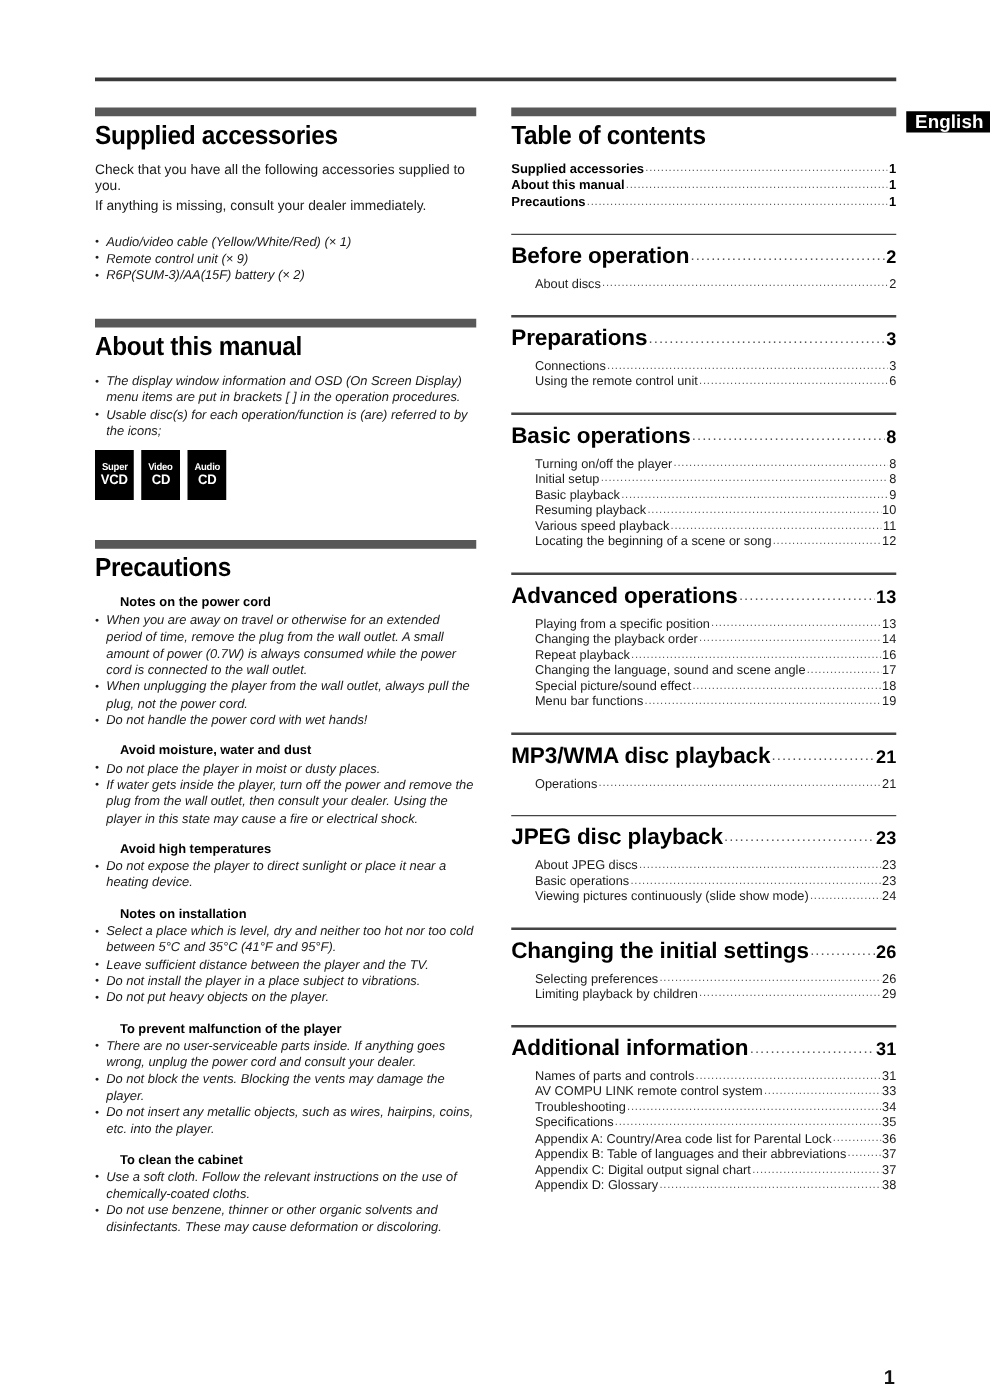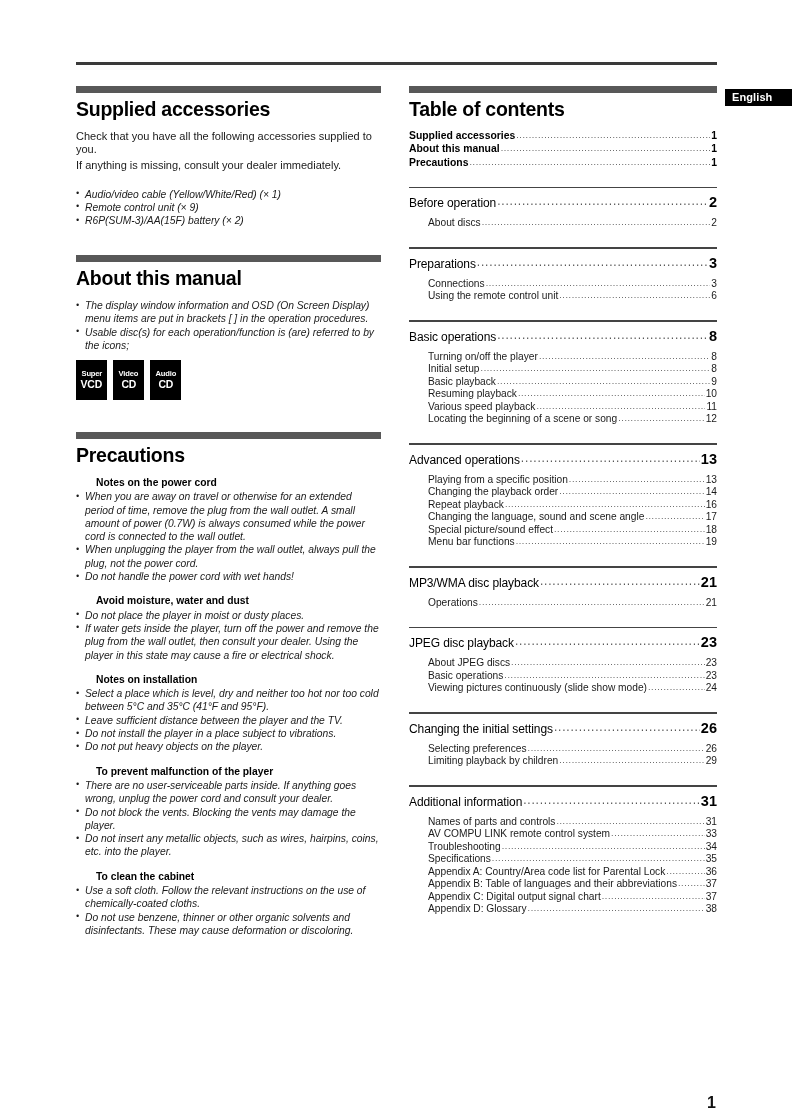--- a/index.html
+++ b/index.html
@@ -30,21 +30,21 @@
     background: #3a3a3a;
   }
 
   
   .lang-tab {
     position: absolute;
     right: 0px; top: 89px;
     width: 67px; height: 17px;
     background: #000;
     color: #fff;
-    font-size: 11px;
+    font-size: 15px;
     font-weight: bold;
     line-height: 17px;
     padding-left: 7px;
     letter-spacing: .1px;
   }
 
   
   .col {
     position: absolute;
     top: 86px;
@@ -176,22 +176,22 @@
 
   
   .toc-rule {
     height: 1.5px;
     background: #444;
     margin: 19px 0 6px 0;
   }
 
   
   .toc-head .lbl {
-    font-size: 12px;
-    font-weight: normal;
+    font-size: 18px;
+    font-weight: bold;
     color: #000;
     letter-spacing: -0.1px;
   }
   .toc-head .pg {
     font-size: 14.5px;
     font-weight: bold;
     color: #000;
   }
   .toc-head .dots {
     font-size: 12px;
@@ -291,20 +291,26 @@
       </div>
 
       <div class="grp">
         <h2 class="sub">Avoid moisture, water and dust</h2>
         <ul class="bullets">
           <li>Do not place the player in moist or dusty places.</li>
           <li>If water gets inside the player, turn off the power and remove the plug from the wall outlet, then consult your dealer. Using the player in this state may cause a fire or electrical shock.</li>
         </ul>
       </div>
 
+      <div class="grp">
+        <h2 class="sub">Avoid high temperatures</h2>
+        <ul class="bullets">
+          <li>Do not expose the player to direct sunlight or place it near a heating device.</li>
+        </ul>
+      </div>
 
       <div class="grp">
         <h2 class="sub">Notes on installation</h2>
         <ul class="bullets">
           <li>Select a place which is level, dry and neither too hot nor too cold between 5°C and 35°C (41°F and 95°F).</li>
           <li>Leave sufficient distance between the player and the TV.</li>
           <li>Do not install the player in a place subject to vibrations.</li>
           <li>Do not put heavy objects on the player.</li>
         </ul>
       </div>

